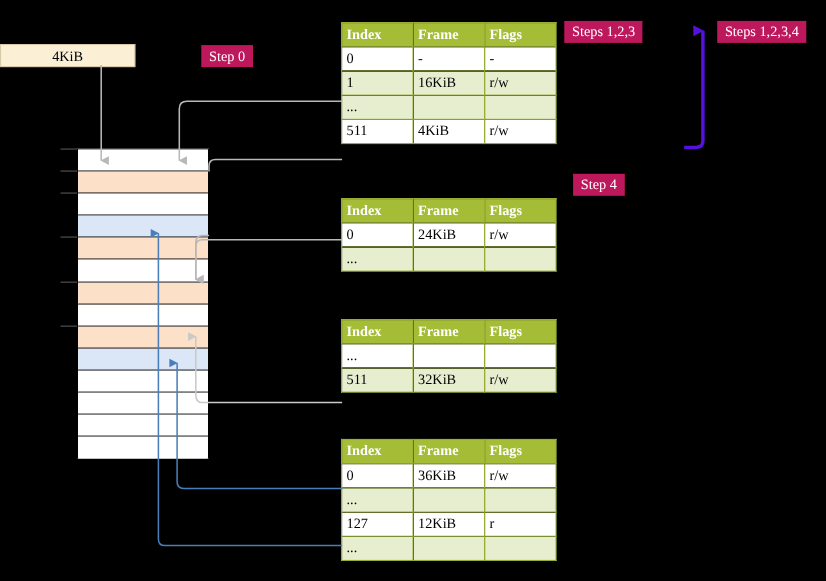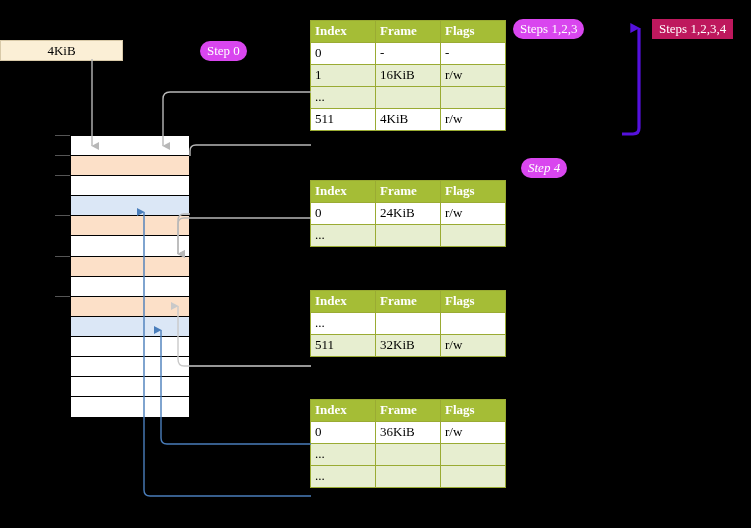--- a/index.html
+++ b/index.html
@@ -19,21 +19,21 @@
 
   
   .badge {
     color: #ffffff;
     font-size: 13px;
     line-height: 17px;
     padding: 1px 7px 2px 7px;
     white-space: nowrap;
     font-family: "Liberation Serif", "DejaVu Serif", serif;
   }
-  .badge-red { background: #d946ef; border-radius: 10px; }
+  .badge-red { background: #be185d; }
   .badge-blue { background: #be185d; }
 
   
   .memsize-box {
     background: #fbefd6;
     border: 1px solid #d8c9a8;
     color: #000000;
     font-size: 13px;
     text-align: center;
     line-height: 19px;
@@ -100,27 +100,27 @@
     pointer-events: none;
   }
 </style>
 </head>
 <body>
 
 <div id="canvas">
 
   <div class="abs memsize-box" style="left:0px; top:40px; width:121px;">4KiB</div>
 
-  <div class="abs badge badge-red" style="left:200px; top:41px;">Step 0</div>
+  <div class="abs badge badge-red" style="left:183px; top:41px;">Step 0</div>
 
   <div class="abs badge badge-red" style="left:513px; top:19px;">Steps 1,2,3</div>
 
   <div class="abs badge badge-blue" style="left:652px; top:19px;">Steps 1,2,3,4</div>
 
-  <div class="abs badge badge-red" style="left:521px; top:158px;font-style:italic;">Step 4</div>
+  <div class="abs badge badge-red" style="left:521px; top:158px;">Step 4</div>
 
   <div class="abs" id="memory" style="left:70px; top:135px; width:120px; height:282px;">
       <div class="memrow m-white" style="height: 20.1px;"></div>
       <div class="memrow m-orange" style="height: 20.1px;"></div>
       <div class="memrow m-white" style="height: 20.1px;"></div>
       <div class="memrow m-blue" style="height: 20.1px;"></div>
       <div class="memrow m-orange" style="height: 20.1px;"></div>
       <div class="memrow m-white" style="height: 20.1px;"></div>
       <div class="memrow m-orange" style="height: 20.1px;"></div>
       <div class="memrow m-white" style="height: 20.1px;"></div>
@@ -232,20 +232,25 @@
         <tbody>
           <tr class="plain">
             <td class="col-idx">0</td>
             <td class="col-frm">36KiB</td>
             <td class="col-flg">r/w</td>
           </tr>
           <tr class="alt">
             <td class="col-idx">...</td>
             <td class="col-frm"></td>
             <td class="col-flg"></td>
+          </tr>
+          <tr class="plain">
+            <td class="col-idx">127</td>
+            <td class="col-frm">12KiB</td>
+            <td class="col-flg">r</td>
           </tr>
           <tr class="alt">
             <td class="col-idx">...</td>
             <td class="col-frm"></td>
             <td class="col-flg"></td>
           </tr>
         </tbody>
       </table>
   </div>
 

